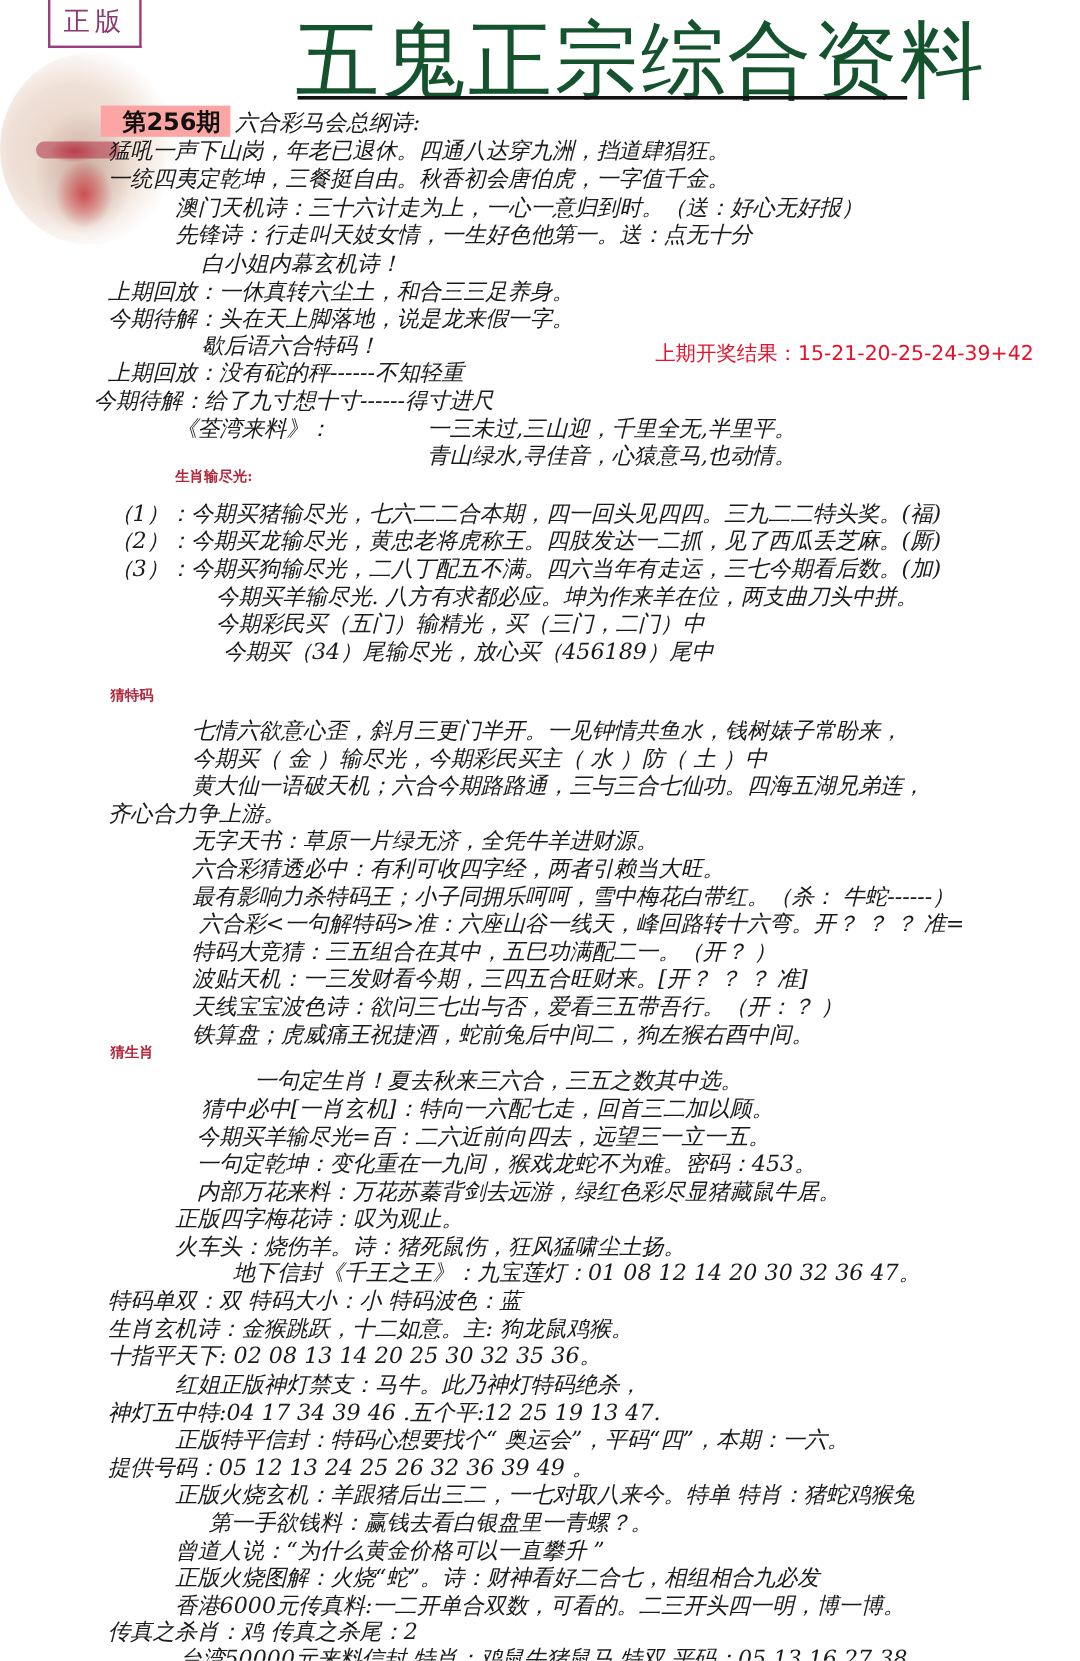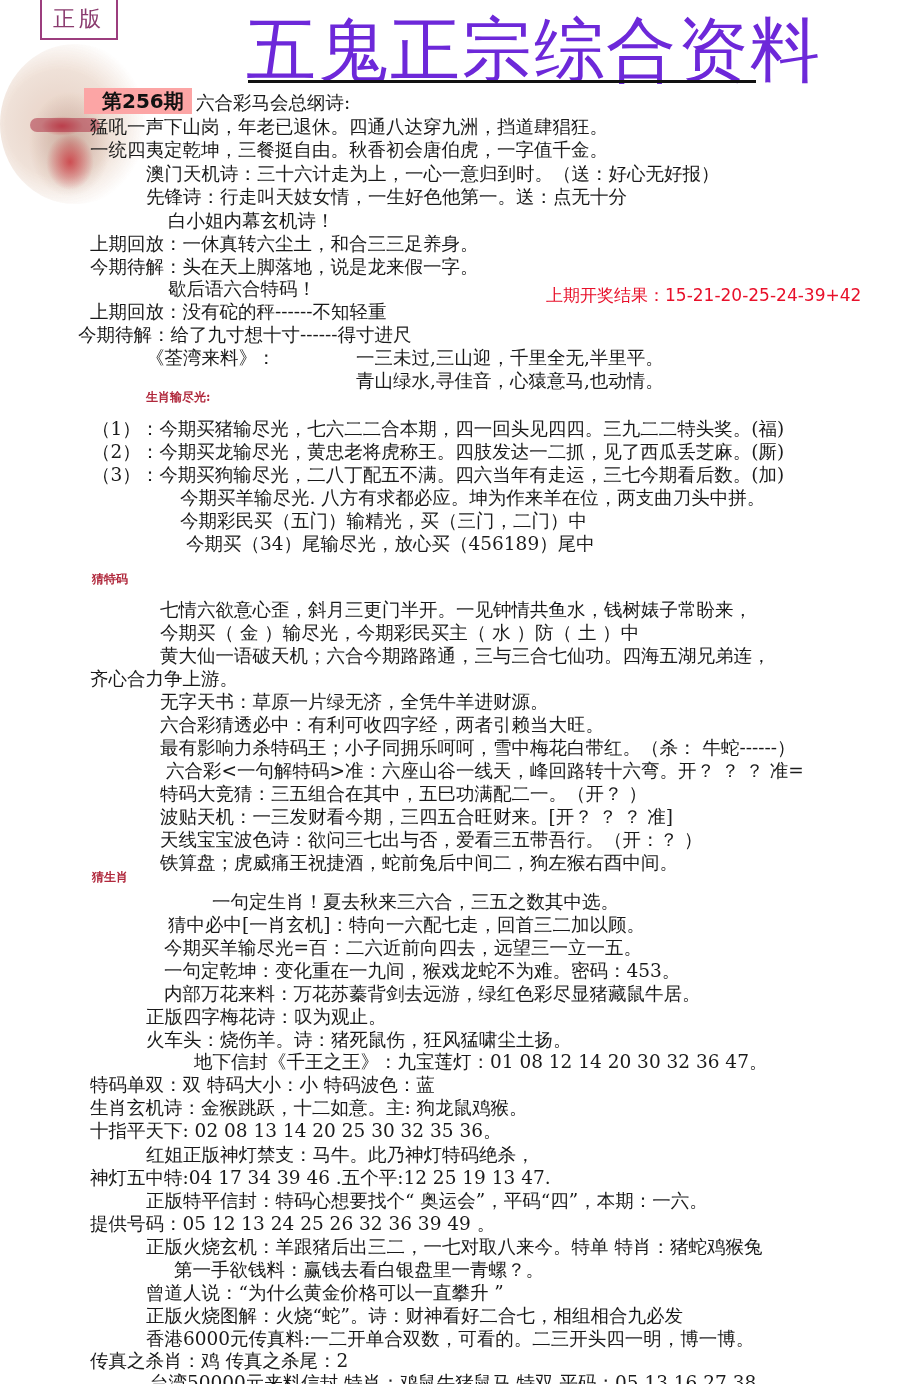--- a/index.html
+++ b/index.html
@@ -14,26 +14,26 @@
               background:
                 radial-gradient(ellipse 30px 14px at 62px 82px, rgba(200,40,50,0.8), rgba(200,40,50,0) 70%),
                 radial-gradient(ellipse 34px 40px at 70px 118px, rgba(200,30,40,0.75), rgba(200,30,40,0) 70%),
                 radial-gradient(ellipse 55px 70px at 70px 100px, #c9a89a, rgba(201,168,154,0) 75%),
                 radial-gradient(circle at 60px 80px, #e6cfc2 0%, #efe0d6 45%, rgba(255,255,255,0) 72%);
               opacity: 0.95; }
   .portrait-glasses { position: absolute; left: 30px; top: 74px; width: 70px; height: 14px;
                       border-radius: 7px; background: rgba(170,40,60,0.55); }
   .title { position: absolute; left: 246px; top: 14px; font-size: 70px; letter-spacing: 2px;
            font-family: "DejaVu Sans", "Liberation Sans", sans-serif; font-weight: normal;
-           color: #6d28d9; line-height: 72px; }
+           color: #14532d; line-height: 72px; }
   .title-rule { position: absolute; left: 248px; top: 80px; width: 508px; height: 3px; background: #111; }
   .issue { position: absolute; left: 84px; top: 88px; background: #fca5a5; padding: 0 8px 0 18px;
            font-family: "DejaVu Sans", "Liberation Sans", sans-serif; font-weight: bold;
            font-size: 20px; line-height: 26px; color: #111; }
-  .line { position: absolute; white-space: nowrap; font-size: 18.5px; line-height: 22px; color: #1a1a1a; }
+  .line { position: absolute; white-space: nowrap; font-size: 18.5px; line-height: 22px; color: #1a1a1a; font-style: italic; }
   .red-heading { position: absolute; white-space: nowrap; font-size: 12px; line-height: 22px;
                  color: #b0283c; font-weight: bold; }
   .result { position: absolute; left: 546px; top: 284px; white-space: nowrap; font-size: 17px;
             line-height: 22px; color: #e8102a;
             font-family: "DejaVu Sans", "Liberation Sans", sans-serif; }
 </style>
 </head>
 <body>
 
 <div class="badge">正版</div>

